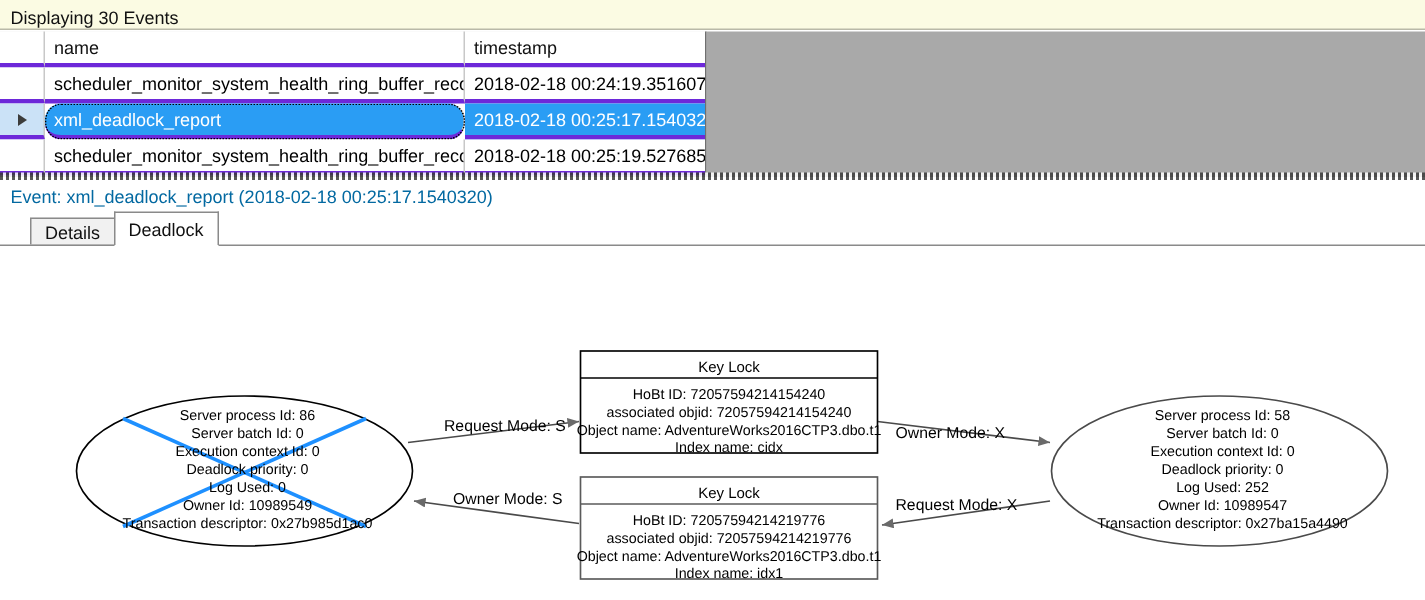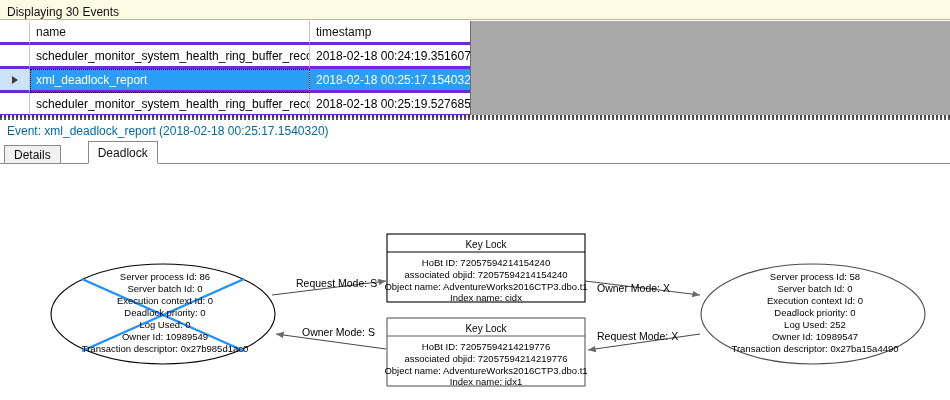--- a/index.html
+++ b/index.html
@@ -89,20 +89,21 @@
     background: #cbe2f7;
   }
   .grid-row.selected .cell.col-name,
   .grid-row.selected .cell.col-time {
     background: #2a9df4;
     color: #ffffff;
   }
   .grid-row.selected .cell.col-name {
     outline: 1px dotted #000;
     outline-offset: -1px;
+    border-radius: 11px;
   }
   .grid-row.selected .cell.col-time {
     border-right: none;
   }
   .row-arrow {
     width: 0; height: 0;
     border-left: 6px solid #3c3c3c;
     border-top: 4px solid transparent;
     border-bottom: 4px solid transparent;
   }
@@ -133,24 +134,23 @@
     background: #ffffff;
   }
 
   
   .tabs {
     position: absolute;
     left: 0; top: 141px;
     width: 950px; height: 23px;
     display: flex;
     align-items: flex-end;
-    padding-left: 4px;
-    box-sizing: border-box;
-    background: #ffffff;
-    gap: 28px;
+    padding-left: 20px;
+    box-sizing: border-box;
+    background: #ffffff;
   }
   .tab {
     box-sizing: border-box;
     border: 1px solid #8a8a8a;
     background: #f1f1f1;
     padding: 2px 9px 2px 9px;
     font-size: 12px;
     color: #111;
     margin-right: -1px;
     height: 19px;

